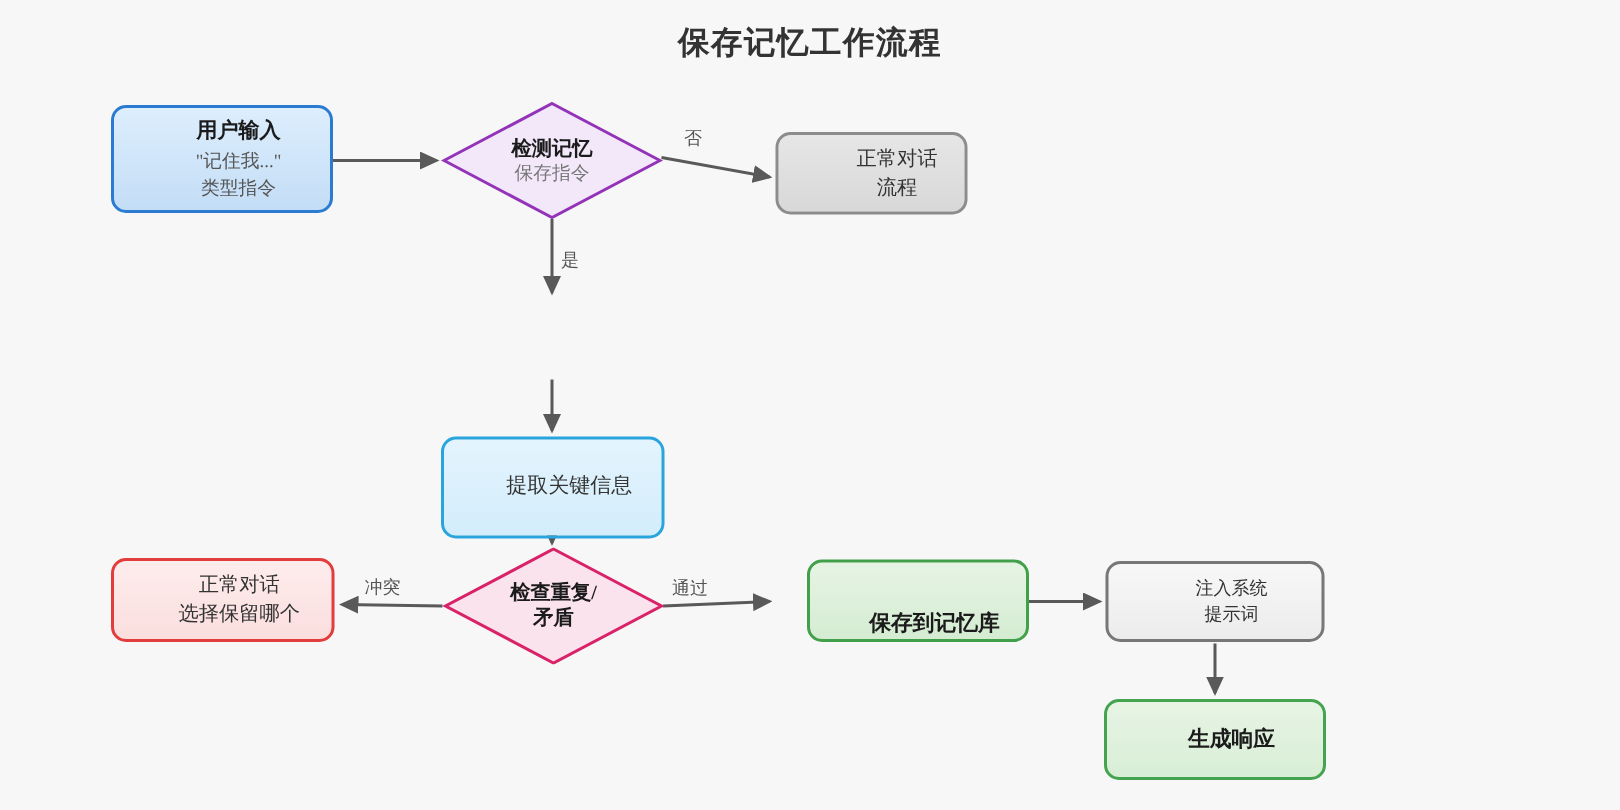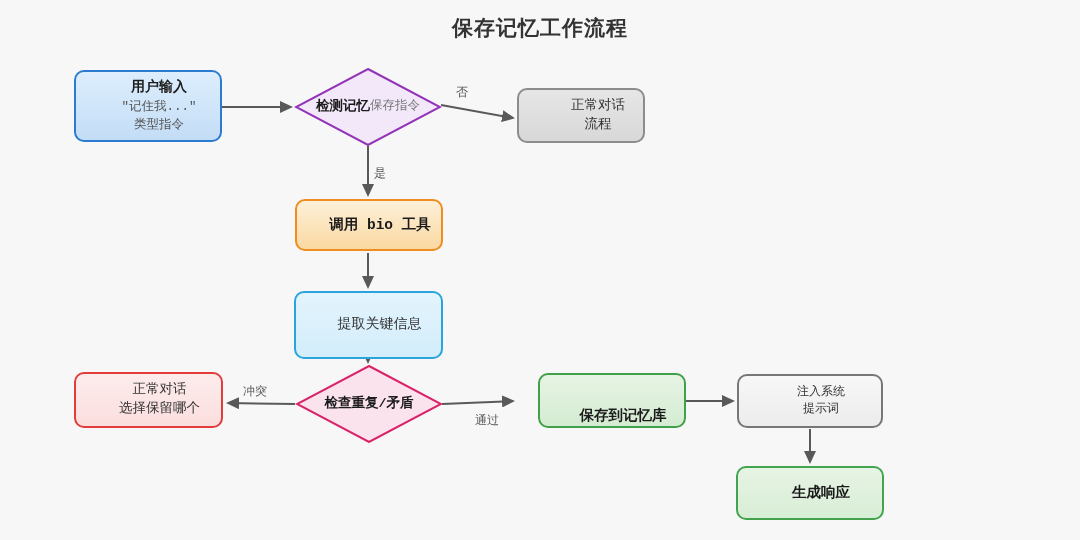--- a/index.html
+++ b/index.html
@@ -1,20 +1,20 @@
 <!DOCTYPE html>
 <html><head>
 <meta charset="utf-8">
 <style>
   html,body{margin:0;padding:0;}
   #canvas{
     position:relative;
     width:1080px;height:540px;
     background:#f7f7f7;
-    font-family:Liberation Mono, monospace;
+    font-family:Liberation Serif, serif;
     overflow:hidden;
   }
   .title{
     position:absolute;top:14px;left:0;width:100%;
     text-align:center;font-size:21px;font-weight:bold;color:#333;
     letter-spacing:1px;
   }
   
   .node{
     position:absolute;box-sizing:border-box;
@@ -37,34 +37,34 @@
   .n-save .lb{font-size:14.5px;font-weight:bold;color:#1b1b1b;}
   .n-inject{left:737px;top:374px;width:146px;height:54px;border-color:#777;background:linear-gradient(#f7f7f7,#ececec);}
   .n-inject .ln{font-size:12px;color:#333;}
   .n-response{left:736px;top:466px;width:148px;height:54px;border-color:#44a34e;background:linear-gradient(#e7f4e4,#d8eed6);}
   .n-response .lb{font-size:14.5px;font-weight:bold;color:#1b1b1b;text-align:center;}
   
   .diamond{position:absolute;}
   .diamond svg{display:block;}
   .dtext{
     position:absolute;inset:0;
-    display:flex;flex-direction:row;align-items:center;justify-content:center;
+    display:flex;flex-direction:column;align-items:center;justify-content:center;
     text-align:center;line-height:1.25;
   }
   .d-detect{left:294px;top:68px;width:148px;height:78px;}
   .d-detect .t1{font-size:13.5px;font-weight:bold;color:#1b1b1b;}
   .d-detect .t2{font-size:12.5px;color:#777;}
   .d-check{left:295px;top:365px;width:148px;height:78px;}
   .d-check .t1,.d-check .t2{font-size:13.5px;font-weight:bold;color:#1b1b1b;}
   
   .elbl{position:absolute;font-size:12px;color:#555;}
   .lbl-no{left:456px;top:84px;}
   .lbl-yes{left:374px;top:165px;}
   .lbl-conflict{left:243px;top:383px;}
-  .lbl-pass{left:475px;top:384px;margin-top:28px;}
+  .lbl-pass{left:448px;top:384px;}
   
   #edges{position:absolute;left:0;top:0;}
 </style>
 </head>
 <body>
 
 <div id="canvas">
 
   <div class="title">保存记忆工作流程</div>
 
@@ -106,23 +106,20 @@
       <div class="t1">检测记忆</div>
       <div class="t2">保存指令</div>
     </div>
   </div>
 
   <div class="node n-normal">
     <div class="ln">正常对话</div>
     <div class="ln">流程</div>
   </div>
 
-  <div class="node n-bio">
-    <div class="lb">调用 bio 工具</div>
-  </div>
 
   <div class="node n-extract">
     <div class="lb">提取关键信息</div>
   </div>
 
   <div class="diamond d-check">
     <svg width="148" height="78" viewBox="0 0 148 78">
       <polygon points="74,1 146,39 74,77 2,39" fill="#fbe3ee" stroke="#da2268" stroke-width="2" stroke-linejoin="miter"></polygon>
     </svg>
     <div class="dtext">

